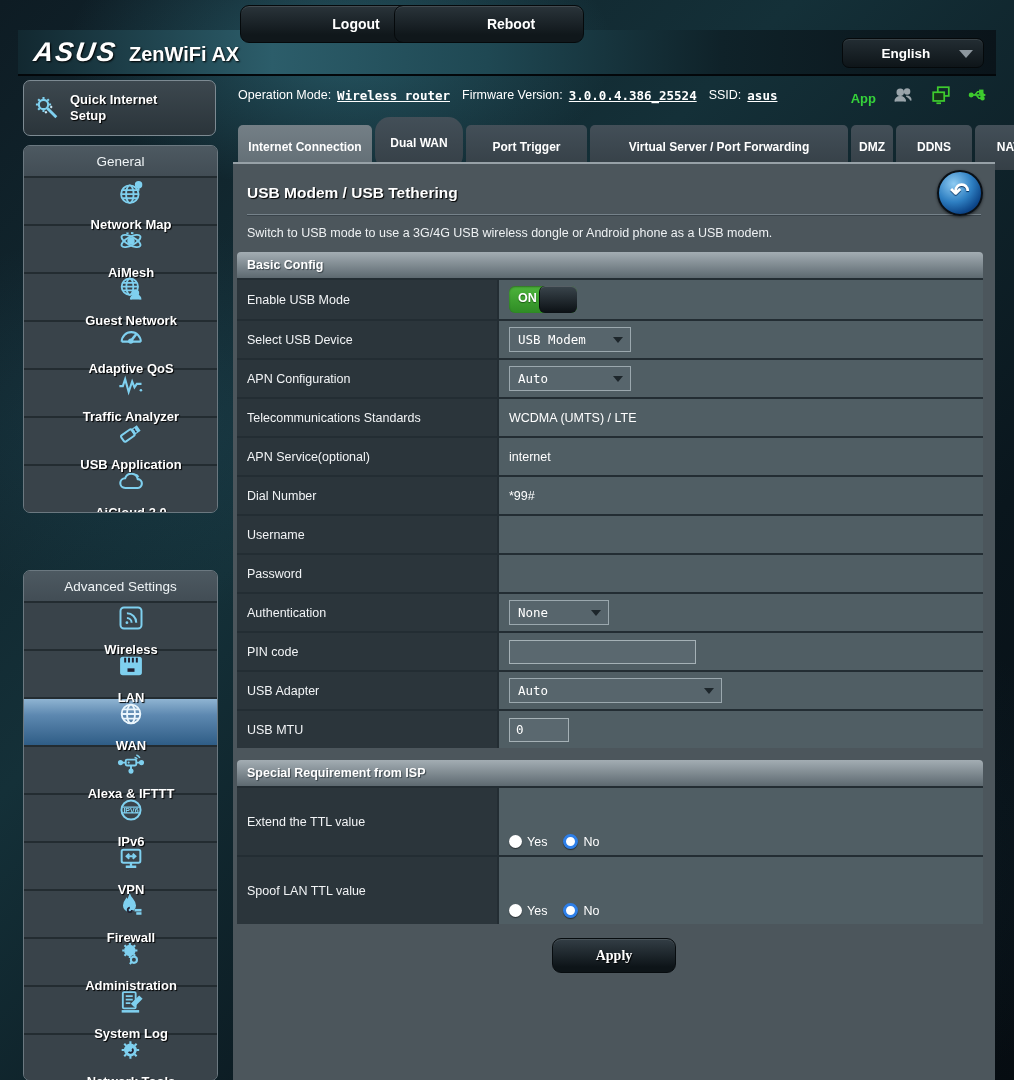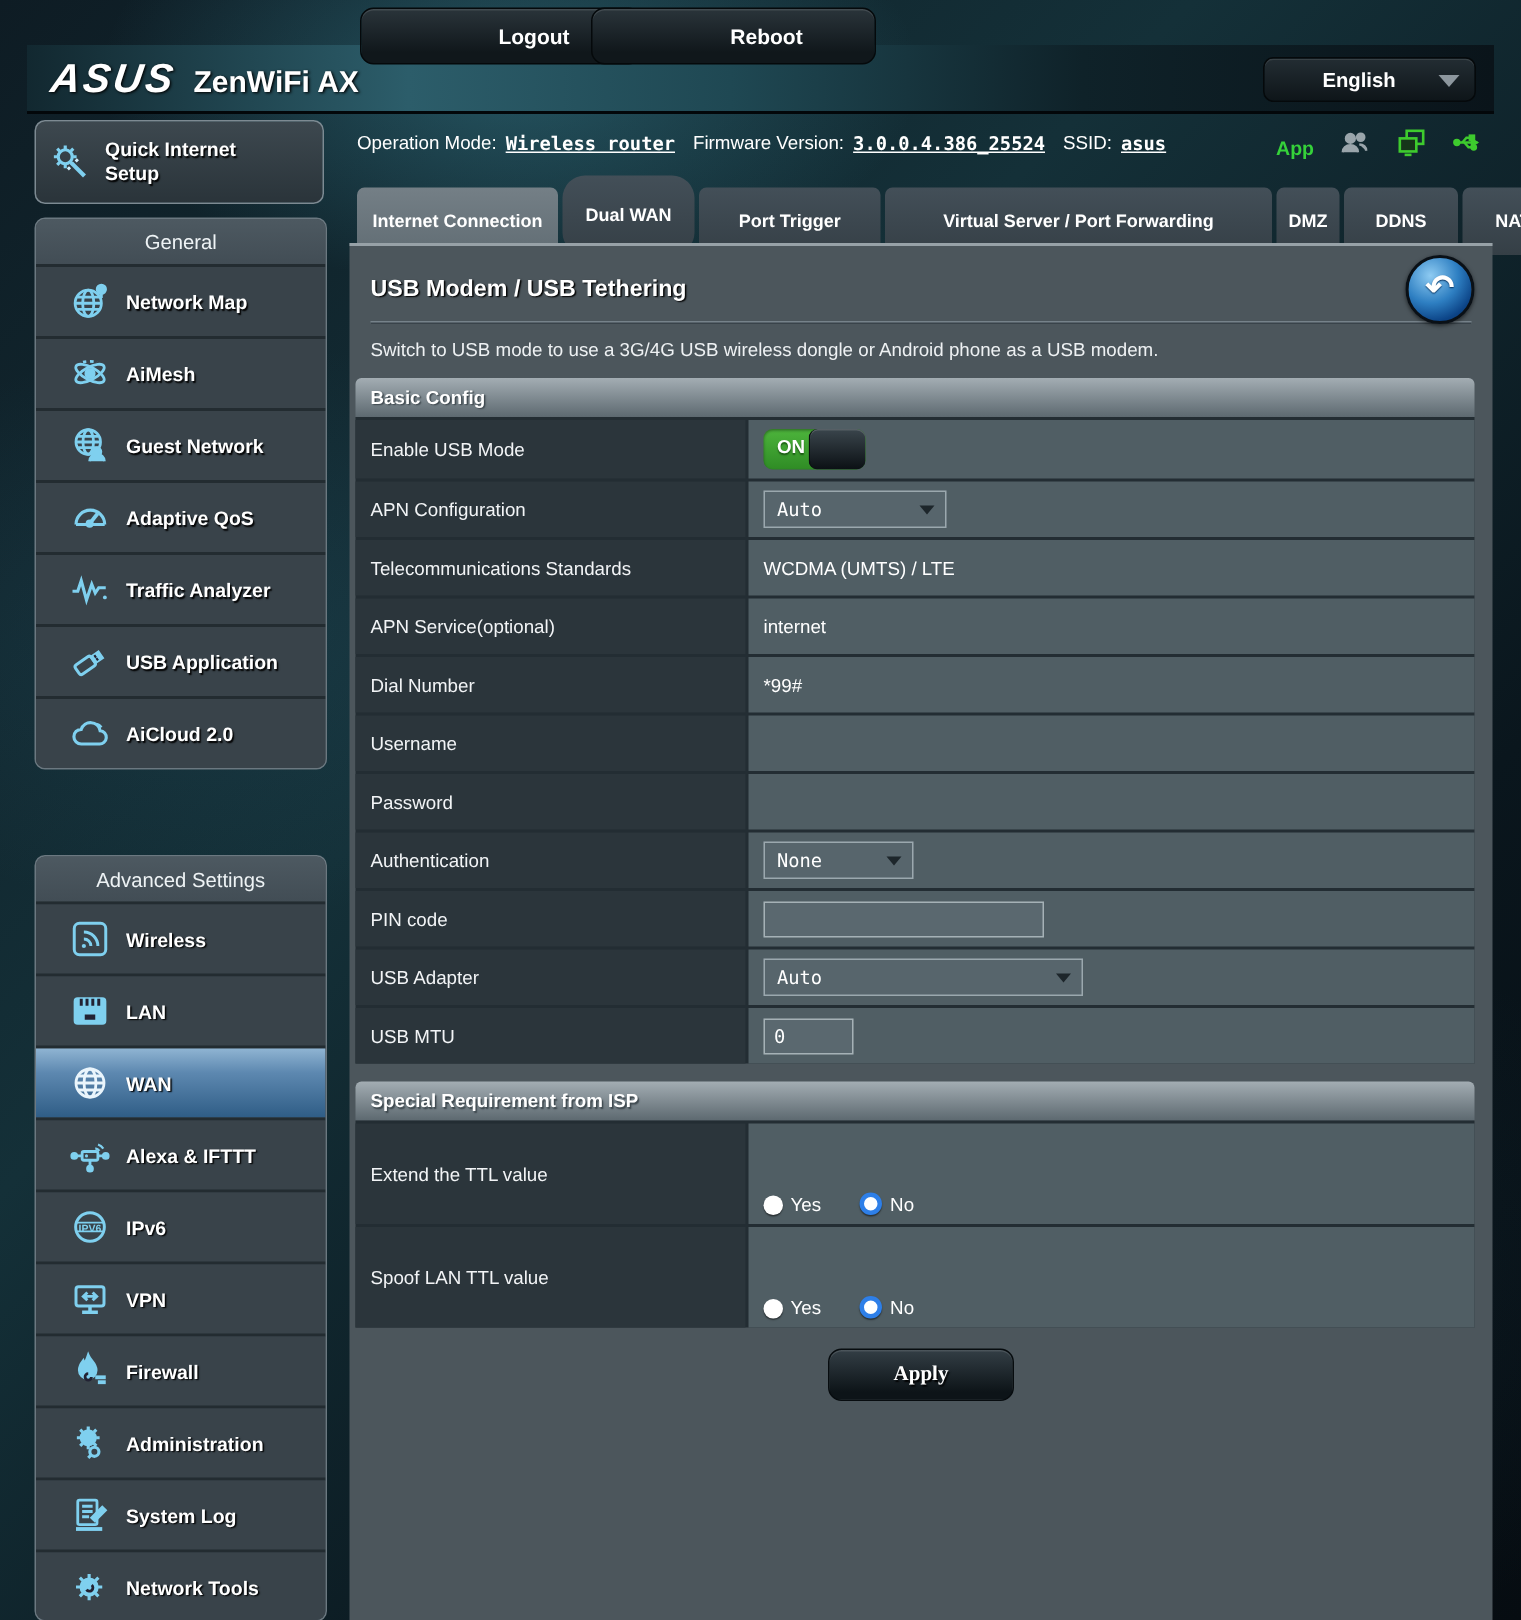--- a/index.html
+++ b/index.html
@@ -81,21 +81,21 @@
   .select{position:relative;height:25px;background:#57656c;border:1px solid #9ba8ae;
     display:flex;align-items:center;padding:0 22px 0 8px;cursor:pointer;
     font-family:"DejaVu Sans Mono",monospace;font-size:12.5px;color:#fff;box-sizing:border-box;}
   .sel-arrow{position:absolute;right:7px;top:9px;width:0;height:0;
     border-left:5px solid transparent;border-right:5px solid transparent;border-top:6px solid #1d262b;}
   .w-select-sm{width:122px;} .w-select-auth{width:100px;} .w-select-lg{width:213px;}
   .tinput{height:24px;background:#5a686f;border:1px solid #a5b1b6;
     font-family:"DejaVu Sans Mono",monospace;font-size:12.5px;color:#fff;
     display:flex;align-items:center;padding:0 6px;box-sizing:border-box;cursor:text;}
   .w-pin{width:187px;} .w-mtu{width:60px;}
-  .radio-group{display:flex;align-items:flex-end;gap:26px;margin-top:40px;}
+  .radio-group{display:flex;align-items:center;gap:16px;margin-top:40px;}
   .radio-opt{display:flex;align-items:center;gap:5px;cursor:pointer;}
   .radio{width:13px;height:13px;border-radius:50%;background:#fff;box-shadow:0 1px 1px rgba(0,0,0,.5);}
   .radio.checked{width:9px;height:9px;border:3px solid #2e7fe8;}
   .radio-lab{font-size:12.5px;color:#fff;}
   .apply-wrap{display:flex;justify-content:center;margin-top:14px;}
   .apply-btn{width:122px;height:33px;border-radius:9px;
     background:linear-gradient(180deg,#333e45,#0d1418 85%);
     border:1px solid #070c0f;box-shadow:inset 0 1px 0 rgba(255,255,255,.12);
     color:#fff;font-size:14px;font-weight:bold;display:flex;align-items:center;justify-content:center;
     cursor:pointer;text-shadow:1px 1px 1px #000;font-family:Liberation Serif, serif;}
@@ -104,21 +104,21 @@
     background:linear-gradient(180deg,#3d484f,#2a343a);border:1px solid #7d8a92;
     display:flex;align-items:center;gap:8px;padding-left:8px;box-sizing:border-box;cursor:pointer;}
   .qis-label{font-size:13px;font-weight:bold;line-height:1.2;text-shadow:1px 1px 1px #000;width:120px;}
   .side-box{position:absolute;left:23px;width:193px;border:1px solid #6b7880;border-radius:7px;
     background:#39434a;overflow:hidden;}
   .side-box.general{top:145px;} .side-box.advanced{top:570px;height:509px;}
   .side-head{height:30px;background:linear-gradient(180deg,#4d5961,#424d55);
     display:flex;align-items:center;justify-content:center;font-size:13.5px;color:#eef3f5;
     border-bottom:2px solid #232c31;}
   .side-item{height:46px;display:flex;align-items:center;gap:9px;padding-left:21px;
-    border-bottom:2px solid #232c31;cursor:pointer;background:#39434a;}
+    border-bottom:2px solid #232c31;cursor:pointer;background:#39434a;flex-direction:column;}
   .side-item:last-child{border-bottom:none;}
   .side-item.active{background:linear-gradient(180deg,#8fb4d2 0%,#5d88b0 35%,#2f5d86 100%);}
   .side-label{font-size:13px;font-weight:bold;text-shadow:1px 1px 1px #000;}
   .icn{width:30px;height:30px;flex-shrink:0;display:flex;align-items:center;justify-content:center;}
   .icn svg{width:28px;height:28px;}
 </style>
 </head>
 <body>
 
 <div class="stage">
@@ -205,20 +205,29 @@
         <div class="row">
           <div class="lbl">Enable USB Mode</div>
           <div class="val">
             <div class="toggle">
               <span class="toggle-on-label">ON</span>
               <span class="toggle-knob"></span>
             </div>
           </div>
         </div>
 
+        <div class="row">
+          <div class="lbl">Select USB Device</div>
+          <div class="val">
+            <div class="select w-select-sm">
+              <span>USB Modem</span>
+              <span class="sel-arrow"></span>
+            </div>
+          </div>
+        </div>
 
         <div class="row">
           <div class="lbl">APN Configuration</div>
           <div class="val">
             <div class="select w-select-sm">
               <span>Auto</span>
               <span class="sel-arrow"></span>
             </div>
           </div>
         </div>

